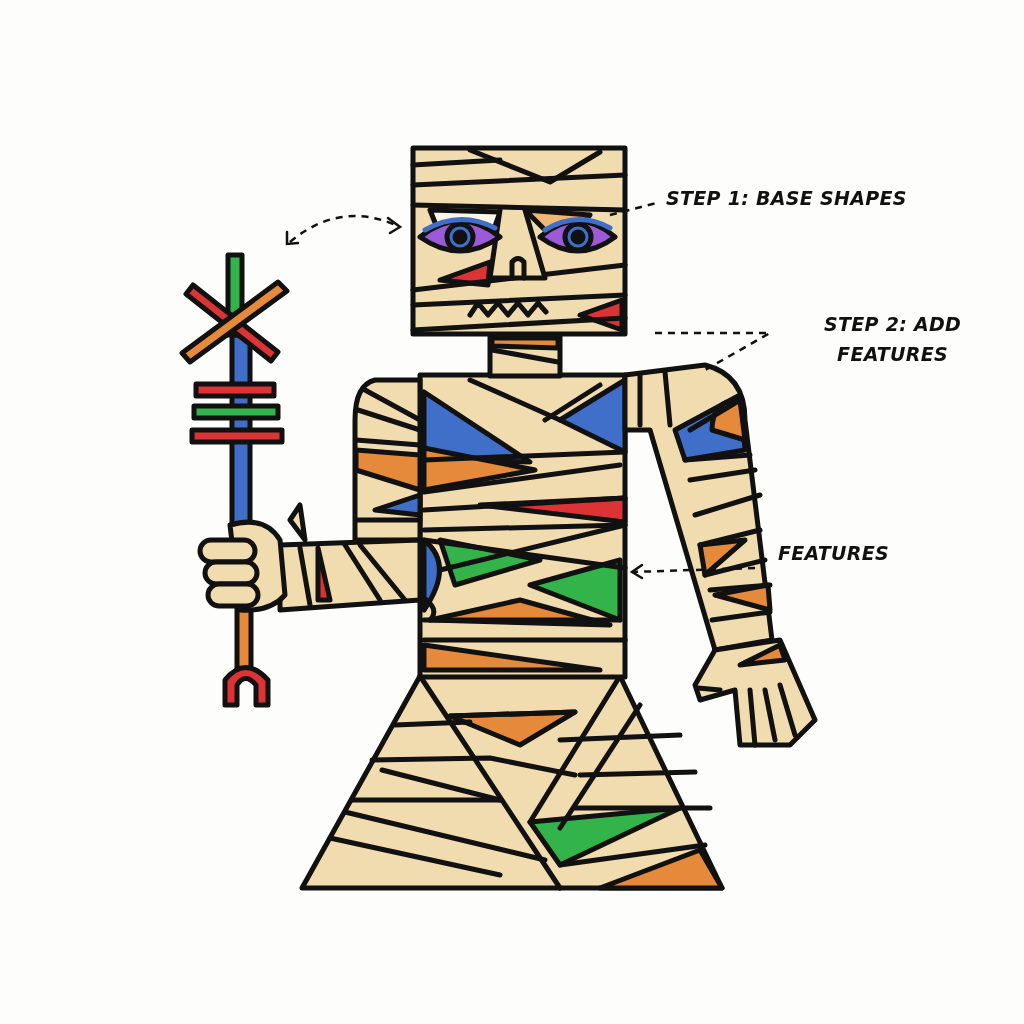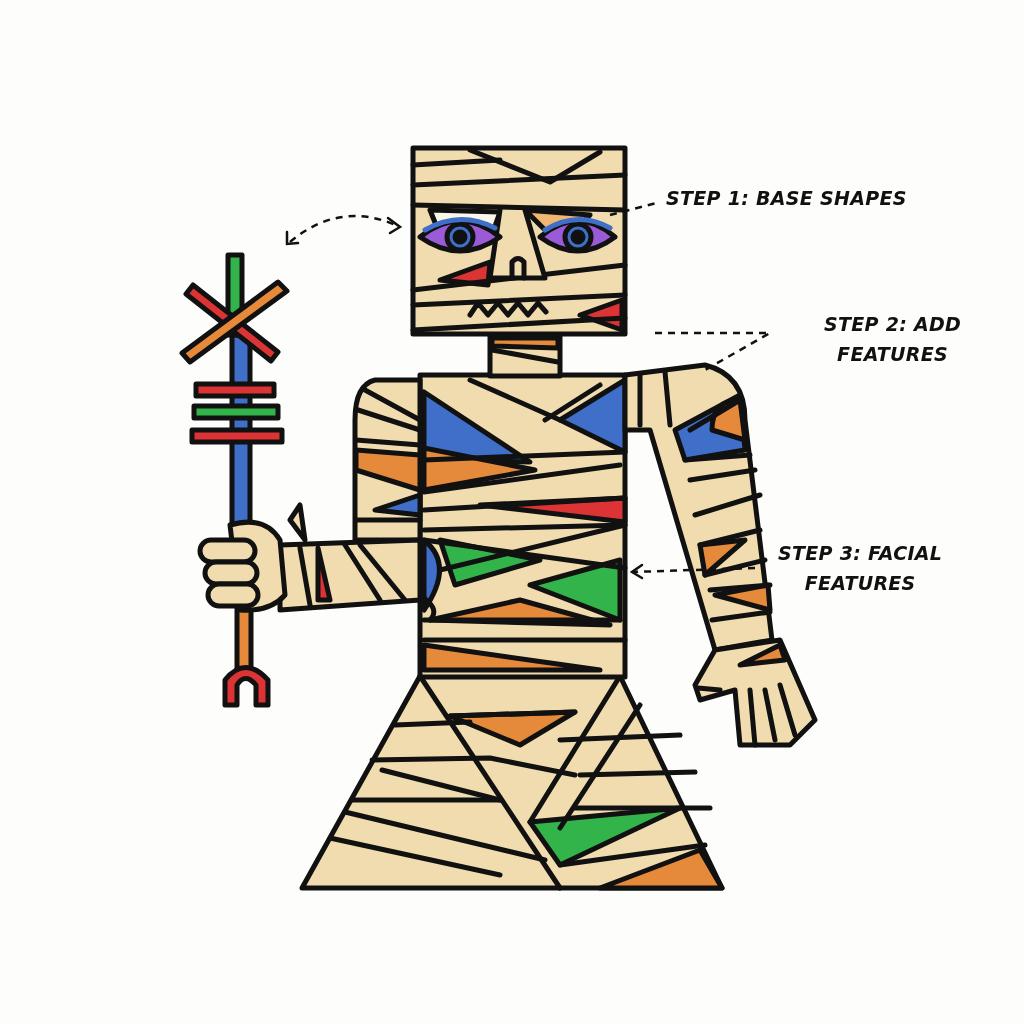--- a/index.html
+++ b/index.html
@@ -172,15 +172,14 @@
 </svg>
 
 <div class="label" style="left:666px; top:183px;">
   <span>STEP 1: BASE SHAPES</span>
 </div>
 <div class="label" style="left:824px; top:309px; text-align:center;">
   <span>STEP 2: ADD</span>
   <span>FEATURES</span>
 </div>
 <div class="label" style="left:778px; top:538px; text-align:center;">
-  <span>STEP 3: FACIAL</span>
   <span>FEATURES</span>
 </div>
 
 </body></html>

